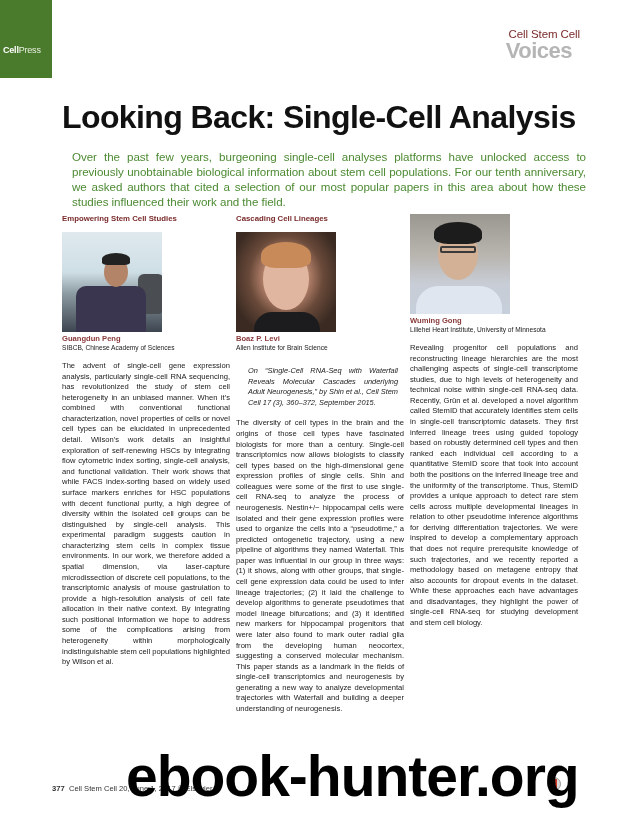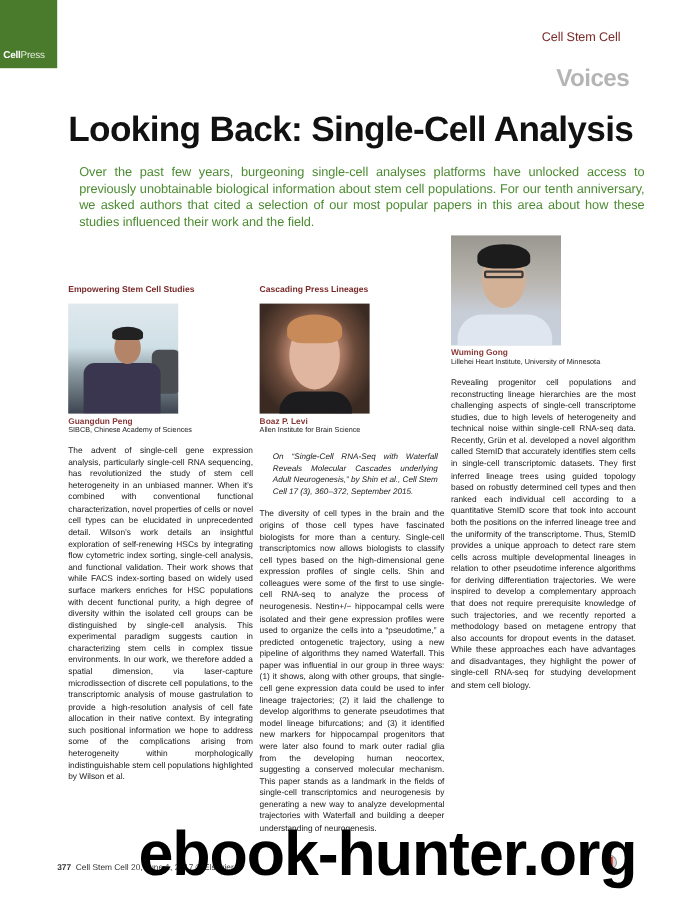--- a/index.html
+++ b/index.html
@@ -1,36 +1,36 @@
 <!DOCTYPE html>
 <html><head>
 <meta charset="utf-8">
 <style>
   * { box-sizing: border-box; margin: 0; padding: 0; }
   html, body { width: 628px; height: 816px; background: #ffffff; overflow: hidden; }
   body { position: relative; font-family: "Liberation Sans", sans-serif; color: #1a1a1a; }
 
-  .logo-block { position: absolute; left: 0; top: 0; width: 52px; height: 62px; background: #4a7a2c; }
+  .logo-block { position: absolute; left: 0; top: 0; width: 52px; height: 78px; background: #4a7a2c; }
   .logo-text { position: absolute; left: 3px; top: 45px; font-size: 9px; color: #ffffff; letter-spacing: -0.2px; }
   .logo-text b { font-weight: bold; }
   .logo-text span.light { font-weight: normal; color: #e8f0e0; }
 
-  .journal-name { position: absolute; right: 64px; top: 28px; font-size: 11.5px; color: #7a2a2a; letter-spacing: -0.1px; }
-  .section-name { position: absolute; right: 56px; top: 38px; font-size: 22px; font-weight: bold; color: #b5b5b5; letter-spacing: -0.5px; margin-top: 20px; }
+  .journal-name { position: absolute; right: 48px; top: 28px; font-size: 11.5px; color: #7a2a2a; letter-spacing: -0.1px; }
+  .section-name { position: absolute; right: 56px; top: 38px; font-size: 22px; font-weight: bold; color: #b5b5b5; letter-spacing: -0.5px; }
 
   .page-title { position: absolute; left: 62px; top: 99px; font-size: 32px; font-weight: bold; color: #111111; letter-spacing: -0.6px; }
 
   .intro { position: absolute; left: 72px; top: 149px; width: 514px; font-size: 11.6px; line-height: 15px; font-weight: normal; color: #4c8a32; text-align: justify; letter-spacing: -0.05px; }
 
   .column { position: absolute; top: 214px; width: 168px; }
   .col-1 { left: 62px; }
   .col-2 { left: 236px; }
   .col-3 { left: 410px; }
 
-  .col-heading { font-size: 7.8px; font-weight: bold; color: #7a2a2a; height: 18px; margin-top: 44px; }
+  .col-heading { font-size: 7.8px; font-weight: bold; color: #7a2a2a; height: 18px; }
 
   .photo { width: 100px; height: 100px; position: relative; overflow: hidden; }
   .photo-1 { background: linear-gradient(180deg, #dfe9ee 0%, #cfdfe6 40%, #8b9aa0 62%, #3d4550 100%); }
   .photo-2 { background: radial-gradient(ellipse at 50% 45%, #d8a890 0%, #c08a72 28%, #6a4a3a 52%, #3a2a22 80%); }
   .photo-3 { background: linear-gradient(180deg, #9a9690 0%, #b8b4ae 40%, #c8cdd6 70%, #c6cfdc 100%); }
   .photo .head { position: absolute; border-radius: 50%; }
   .photo-1 .head { left: 42px; top: 25px; width: 24px; height: 30px; background: #b38468; }
   .photo-1 .hair { position: absolute; left: 40px; top: 21px; width: 28px; height: 12px; background: #222; border-radius: 50% 50% 20% 20%; }
   .photo-1 .body { position: absolute; left: 14px; top: 54px; width: 70px; height: 46px; background: #3a3650; border-radius: 10px 10px 0 0; }
   .photo-1 .rock { position: absolute; left: 76px; top: 42px; width: 26px; height: 40px; background: #4a4e52; border-radius: 6px; }
@@ -77,21 +77,21 @@
     <div class="body"></div>
     <div class="head"></div>
     <div class="hair"></div>
   </div>
   <div class="author-name">Guangdun Peng</div>
   <div class="author-affil">SIBCB, Chinese Academy of Sciences</div>
   <p class="body-text">The advent of single-cell gene expression analysis, particularly single-cell RNA sequencing, has revolutionized the study of stem cell heterogeneity in an unbiased manner. When it’s combined with conventional functional characterization, novel properties of cells or novel cell types can be elucidated in unprecedented detail. Wilson’s work details an insightful exploration of self-renewing HSCs by integrating flow cytometric index sorting, single-cell analysis, and functional validation. Their work shows that while FACS index-sorting based on widely used surface markers enriches for HSC populations with decent functional purity, a high degree of diversity within the isolated cell groups can be distinguished by single-cell analysis. This experimental paradigm suggests caution in characterizing stem cells in complex tissue environments. In our work, we therefore added a spatial dimension, via laser-capture microdissection of discrete cell populations, to the transcriptomic analysis of mouse gastrulation to provide a high-resolution analysis of cell fate allocation in their native context. By integrating such positional information we hope to address some of the complications arising from heterogeneity within morphologically indistinguishable stem cell populations highlighted by Wilson et al.</p>
 </div>
 
 <div class="column col-2">
-  <div class="col-heading">Cascading Press Lineages</div>
+  <div class="col-heading">Cascading Cell Lineages</div>
   <div class="photo photo-2">
     <div class="body"></div>
     <div class="head"></div>
     <div class="hair"></div>
   </div>
   <div class="author-name">Boaz P. Levi</div>
   <div class="author-affil">Allen Institute for Brain Science</div>
   <p class="citation">On “Single-Cell RNA-Seq with Waterfall Reveals Molecular Cascades underlying Adult Neurogenesis,” by Shin et al., Cell Stem Cell 17 (3), 360–372, September 2015.</p>
   <p class="body-text">The diversity of cell types in the brain and the origins of those cell types have fascinated biologists for more than a century. Single-cell transcriptomics now allows biologists to classify cell types based on the high-dimensional gene expression profiles of single cells. Shin and colleagues were some of the first to use single-cell RNA-seq to analyze the process of neurogenesis. Nestin+/− hippocampal cells were isolated and their gene expression profiles were used to organize the cells into a “pseudotime,” a predicted ontogenetic trajectory, using a new pipeline of algorithms they named Waterfall. This paper was influential in our group in three ways: (1) it shows, along with other groups, that single-cell gene expression data could be used to infer lineage trajectories; (2) it laid the challenge to develop algorithms to generate pseudotimes that model lineage bifurcations; and (3) it identified new markers for hippocampal progenitors that were later also found to mark outer radial glia from the developing human neocortex, suggesting a conserved molecular mechanism. This paper stands as a landmark in the fields of single-cell transcriptomics and neurogenesis by generating a new way to analyze developmental trajectories with Waterfall and building a deeper understanding of neurogenesis.</p>
 </div>

